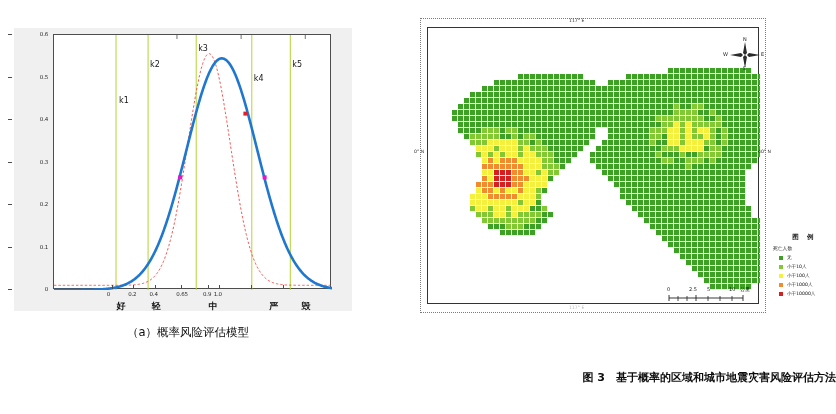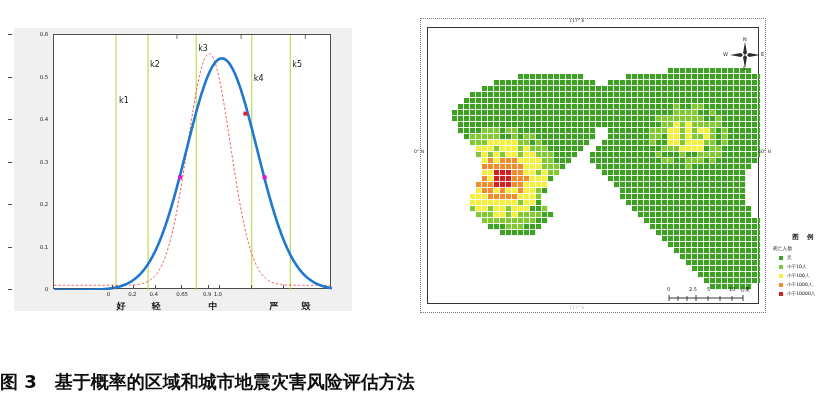--- a/index.html
+++ b/index.html
@@ -203,23 +203,23 @@
     color: #0d0d0d;
     white-space: nowrap;
   }
   #subcaption-a { left: 38px; width: 300px; text-align: center; }
   #subcaption-b { left: 455px; width: 330px; text-align: center; }
   #main-caption {
     position: absolute;
     top: 370px;
     left: 0;
     width: 836px;
-    text-align: left;
+    text-align: right;
     font-family: "DejaVu Sans", "Liberation Sans", sans-serif;
-    font-size: 18px;
+    font-size: 11px;
     font-weight: 700;
     color: #0d0d0d;
     white-space: nowrap;
   }
 </style>
 </head>
 <body>
 
 <div class="figure-root">
 
@@ -1718,15 +1718,16 @@
           <span class="legend-swatch" style="background: rgb(240, 140, 46);"></span>
           <span class="legend-text">小于1000人</span>
         </div>
         <div class="legend-row">
           <span class="legend-swatch" style="background: rgb(212, 32, 32);"></span>
           <span class="legend-text">小于10000人</span>
         </div>
       </div>
   </div>
 
+  <div class="subcaption" id="subcaption-a">（a）概率风险评估模型</div>
   <div id="main-caption">图 3　基于概率的区域和城市地震灾害风险评估方法</div>
 
 </div>
 
 </body></html>

